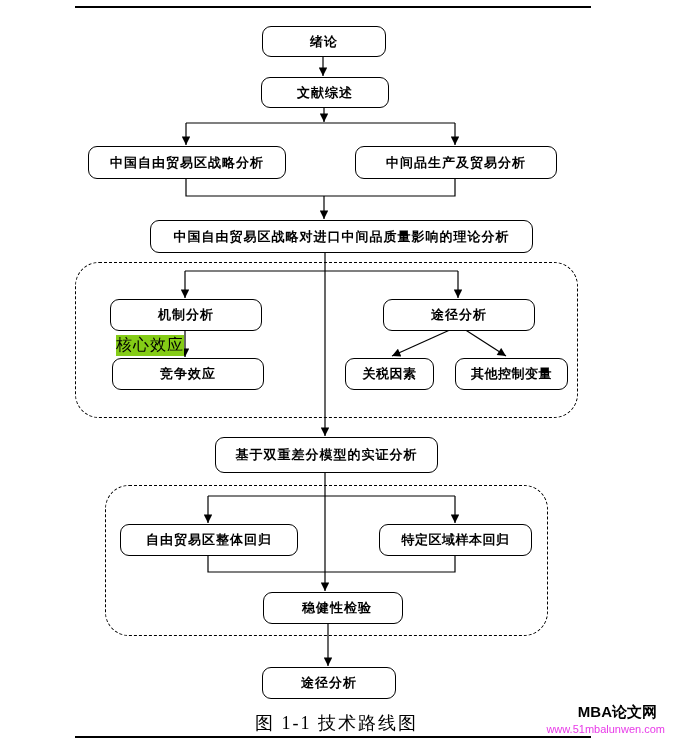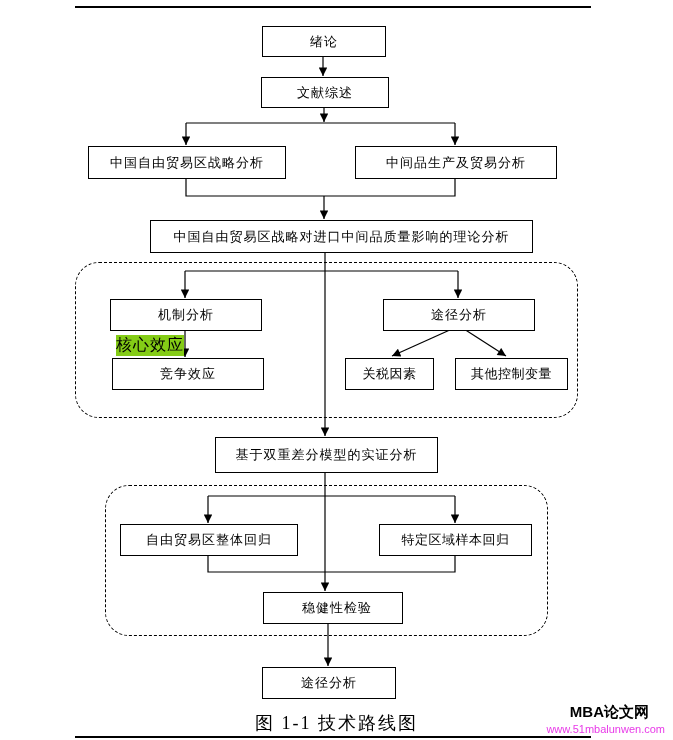--- a/index.html
+++ b/index.html
@@ -5,35 +5,35 @@
   html,body{margin:0;padding:0;background:#ffffff;}
   .page{
     position:relative;width:673px;height:740px;background:#ffffff;
     font-family:"Liberation Serif","DejaVu Serif",serif;color:#000;overflow:hidden;
   }
   .rule{position:absolute;background:#000;height:2px;z-index:1;}
   .top-rule{left:75px;top:6px;width:516px;}
   .bottom-rule{left:75px;top:736px;width:516px;}
   .node{
     position:absolute;display:flex;align-items:center;justify-content:center;
-    border:1.3px solid #000;border-radius:0;background:#fff;
-    font-size:13px;letter-spacing:1px;white-space:nowrap;z-index:3;
+    border:1.3px solid #000;border-radius:9px;background:#fff;
+    font-size:13px;letter-spacing:1px;white-space:nowrap;z-index:3;font-weight:bold;
   }
   .dashed{
     position:absolute;border:1.3px dashed #000;border-radius:24px;
     background:transparent;z-index:1;
   }
   .connectors{position:absolute;left:0;top:0;z-index:2;}
   .free-label{position:absolute;font-size:16px;letter-spacing:1px;z-index:3;background:#84cc16;}
   .caption{
     position:absolute;left:0;width:100%;top:711px;text-align:center;
     font-size:18px;letter-spacing:2px;z-index:3;
   }
   .brand{
-    position:absolute;right:24px;top:703px;font-weight:bold;font-size:15px;
+    position:absolute;right:16px;top:703px;font-weight:bold;font-size:15px;
     font-family:"Liberation Sans","DejaVu Sans",sans-serif;z-index:3;padding-left:32px;
   }
   .url{
     position:absolute;right:8px;top:723px;font-size:11px;color:#e83ae8;
     font-family:"Liberation Sans","DejaVu Sans",sans-serif;z-index:3;
   }
 </style>
 </head>
 <body>
 

